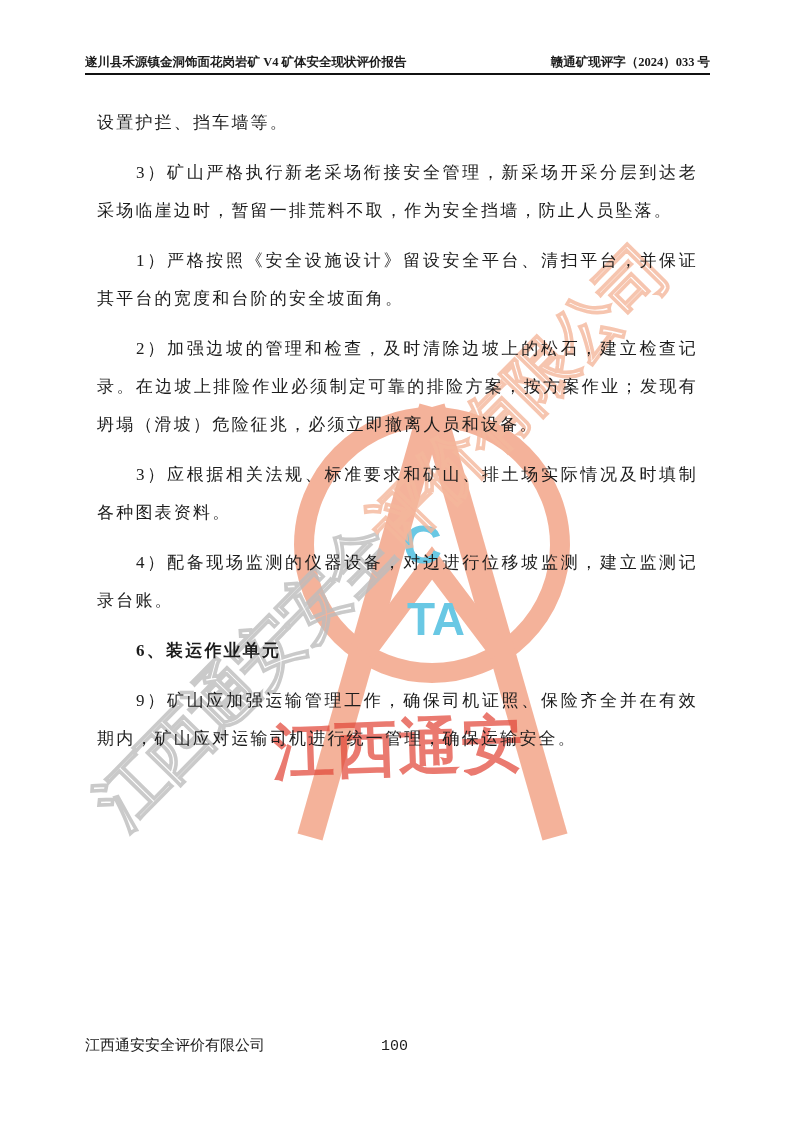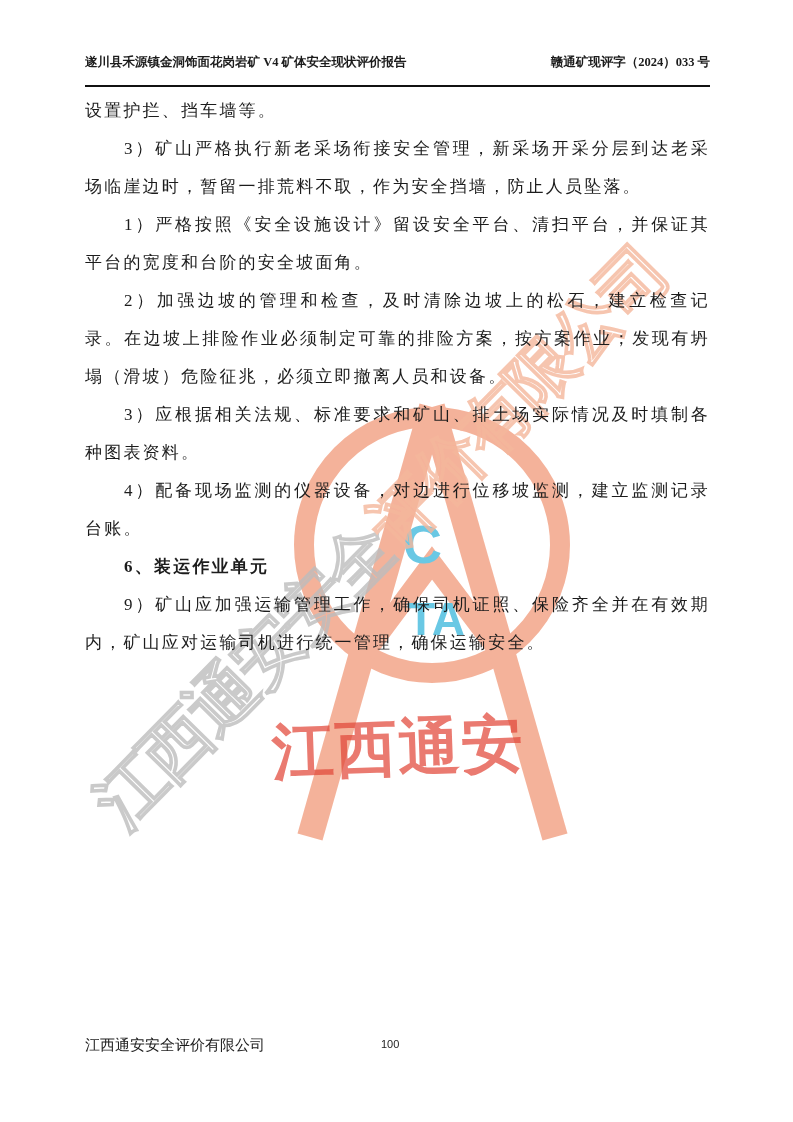--- a/index.html
+++ b/index.html
@@ -30,43 +30,43 @@
     font-size:62px; font-weight:bold; letter-spacing:1px;
     transform:rotate(-2deg);
     opacity:.72; white-space:nowrap;
   }
 
   
   .header {
     position:absolute; left:85px; right:83px; top:54px; z-index:2;
     display:flex; justify-content:space-between; 
     font-size:12.5px; font-weight:bold;
-    padding-bottom:14px; border-bottom:2px solid #111;
+    padding-bottom:2px; border-bottom:2px solid #111;
   }
 
   
   .content {
     position:absolute; left:85px; right:83px; top:92px; z-index:2;
   }
   .content p {
-    margin:0;
+    margin:12px;
     font-size:17px; line-height:38px; letter-spacing:2.2px;
     text-align:justify;
   }
   .content p.heading { font-weight:bold; text-align:left; }
   .content p.indent  { text-indent:2.3em; }
 
   
   .footer {
     position:absolute; left:85px; right:83px; top:1036px; z-index:2;
     font-size:15px;
   }
   .footer .pageno {
-    position:absolute; left:296px; top:2px; font-size:11px;
-    font-family:Liberation Sans, sans-serif;
+    position:absolute; left:296px; top:2px; font-size:15px;
+    font-family:Liberation Mono, monospace;
   }
 </style>
 </head>
 <body>
 
 <div class="page">
 
   <div class="watermark">
 
     <svg class="wm-logo" width="300" height="460" viewBox="0 0 300 460">

